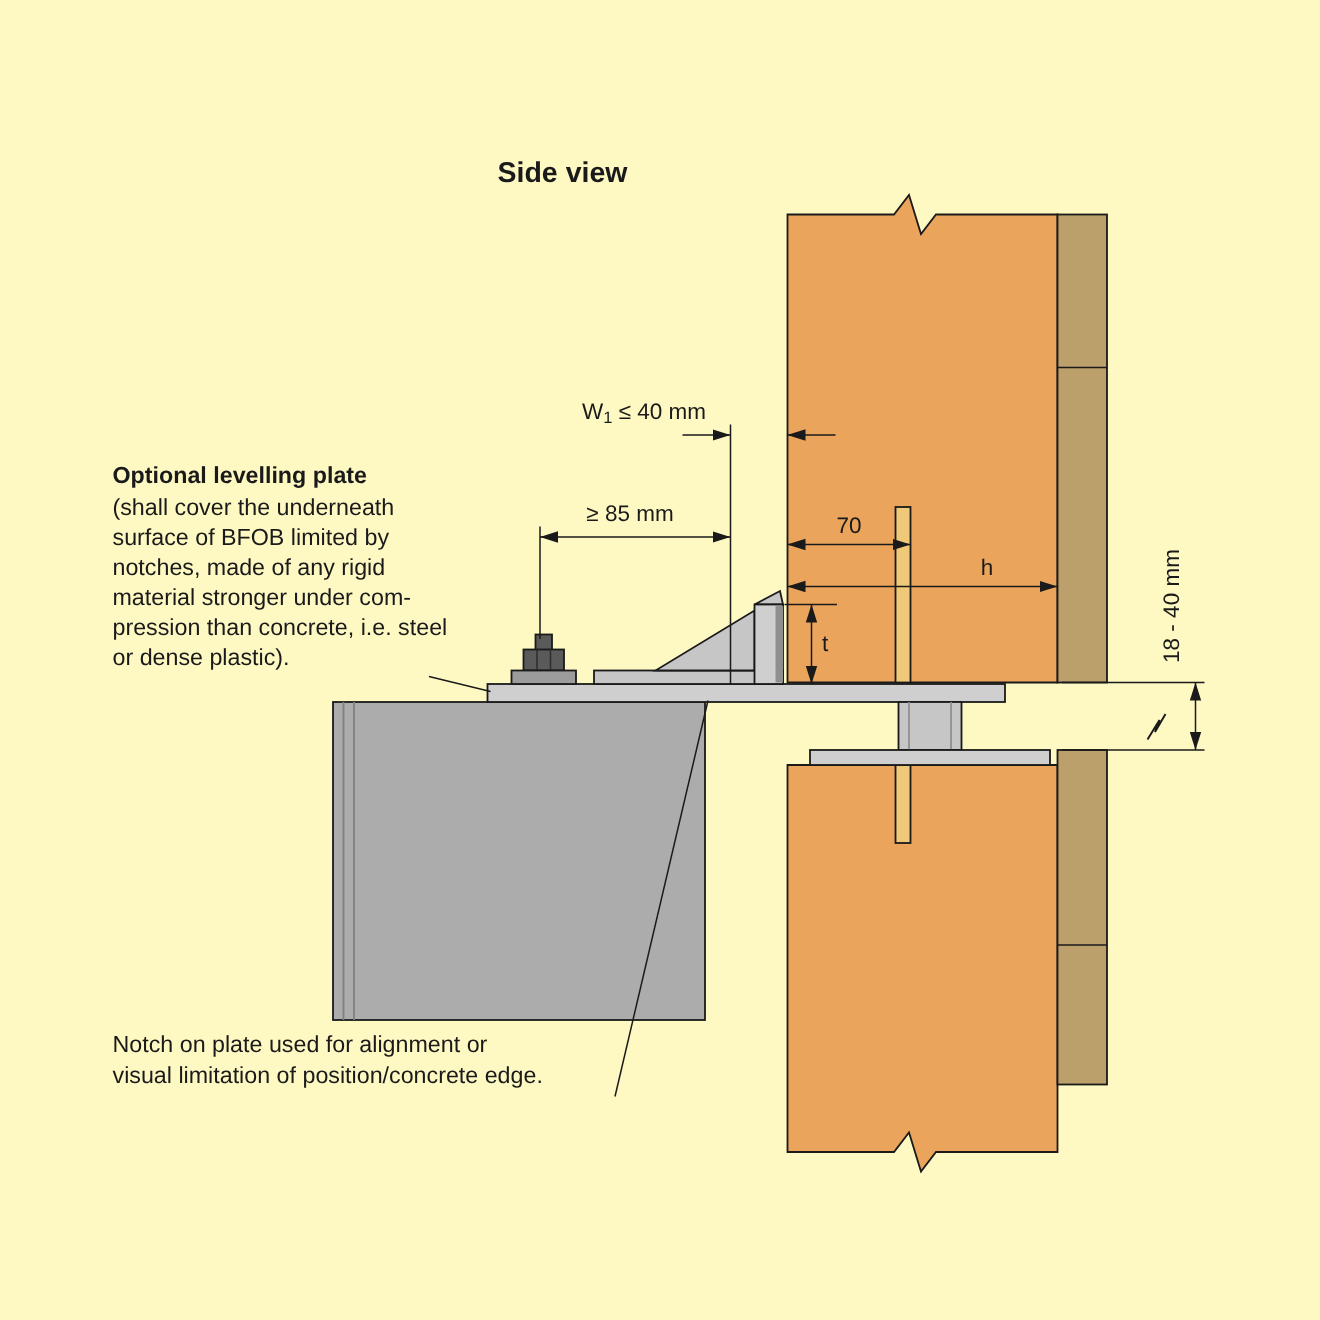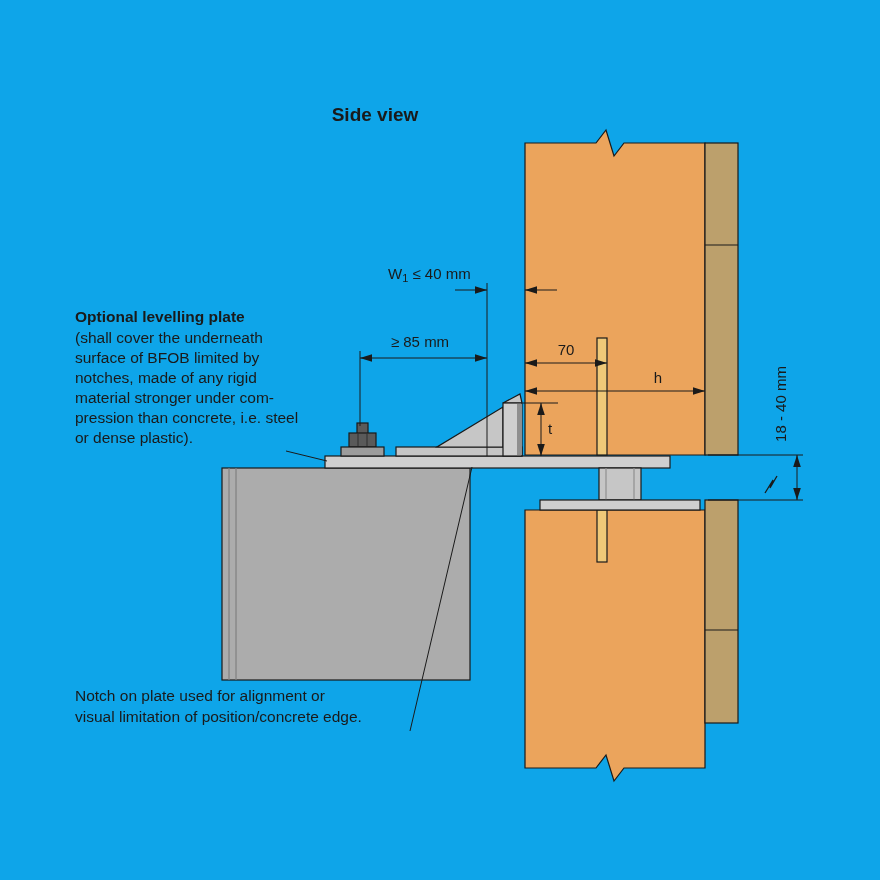--- a/index.html
+++ b/index.html
@@ -1,16 +1,16 @@
 <!DOCTYPE html>
 <html><head>
 <meta charset="utf-8">
 <style>
   html,body{margin:0;padding:0;background:#ffffff;}
-  .page{position:relative;width:880px;height:880px;background:#0ea5e9;overflow:hidden;}
+  .page{position:relative;width:880px;height:880px;background:#fef9c3;overflow:hidden;}
   svg{display:block;}
   text{font-family:"Liberation Sans","DejaVu Sans",sans-serif;fill:#1a1a1a;}
   .t-body{font-size:15.5px;}
   .t-bold{font-size:15.5px;font-weight:bold;}
   .t-dim{font-size:15px;}
   .t-title{font-size:19px;font-weight:bold;}
   .ln{stroke:#1a1a1a;stroke-width:1;fill:none;}
   .shape{stroke:#1a1a1a;stroke-width:1.2;}
 </style>
 </head>

